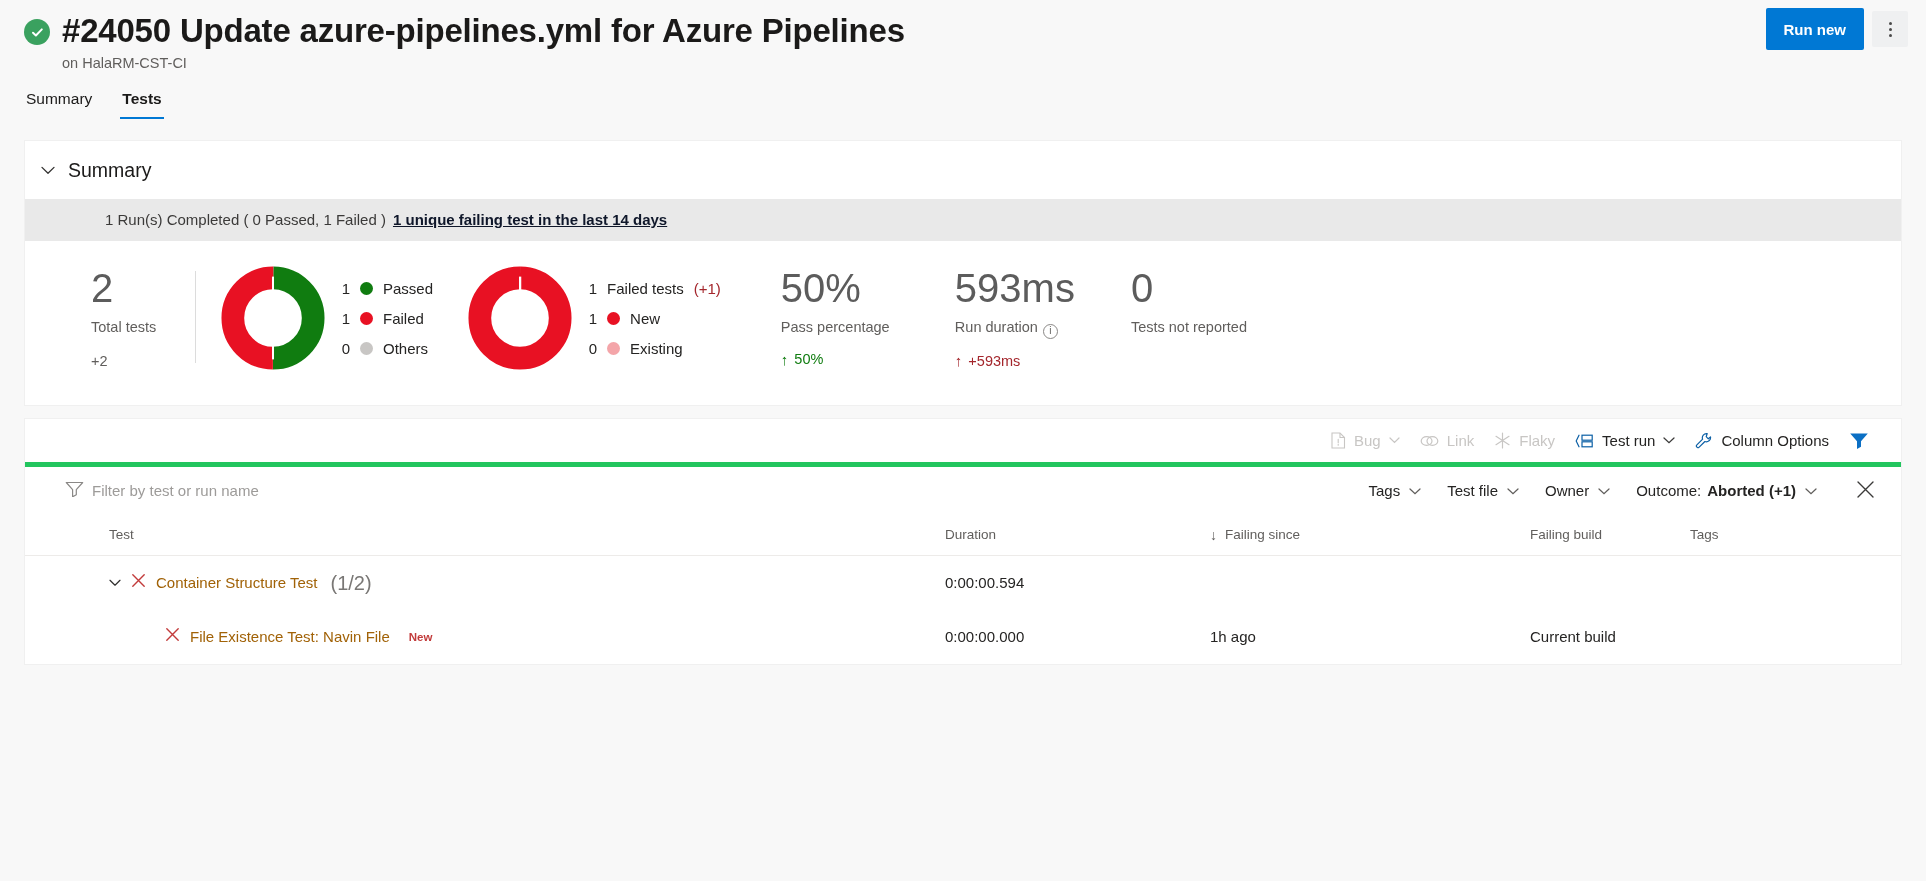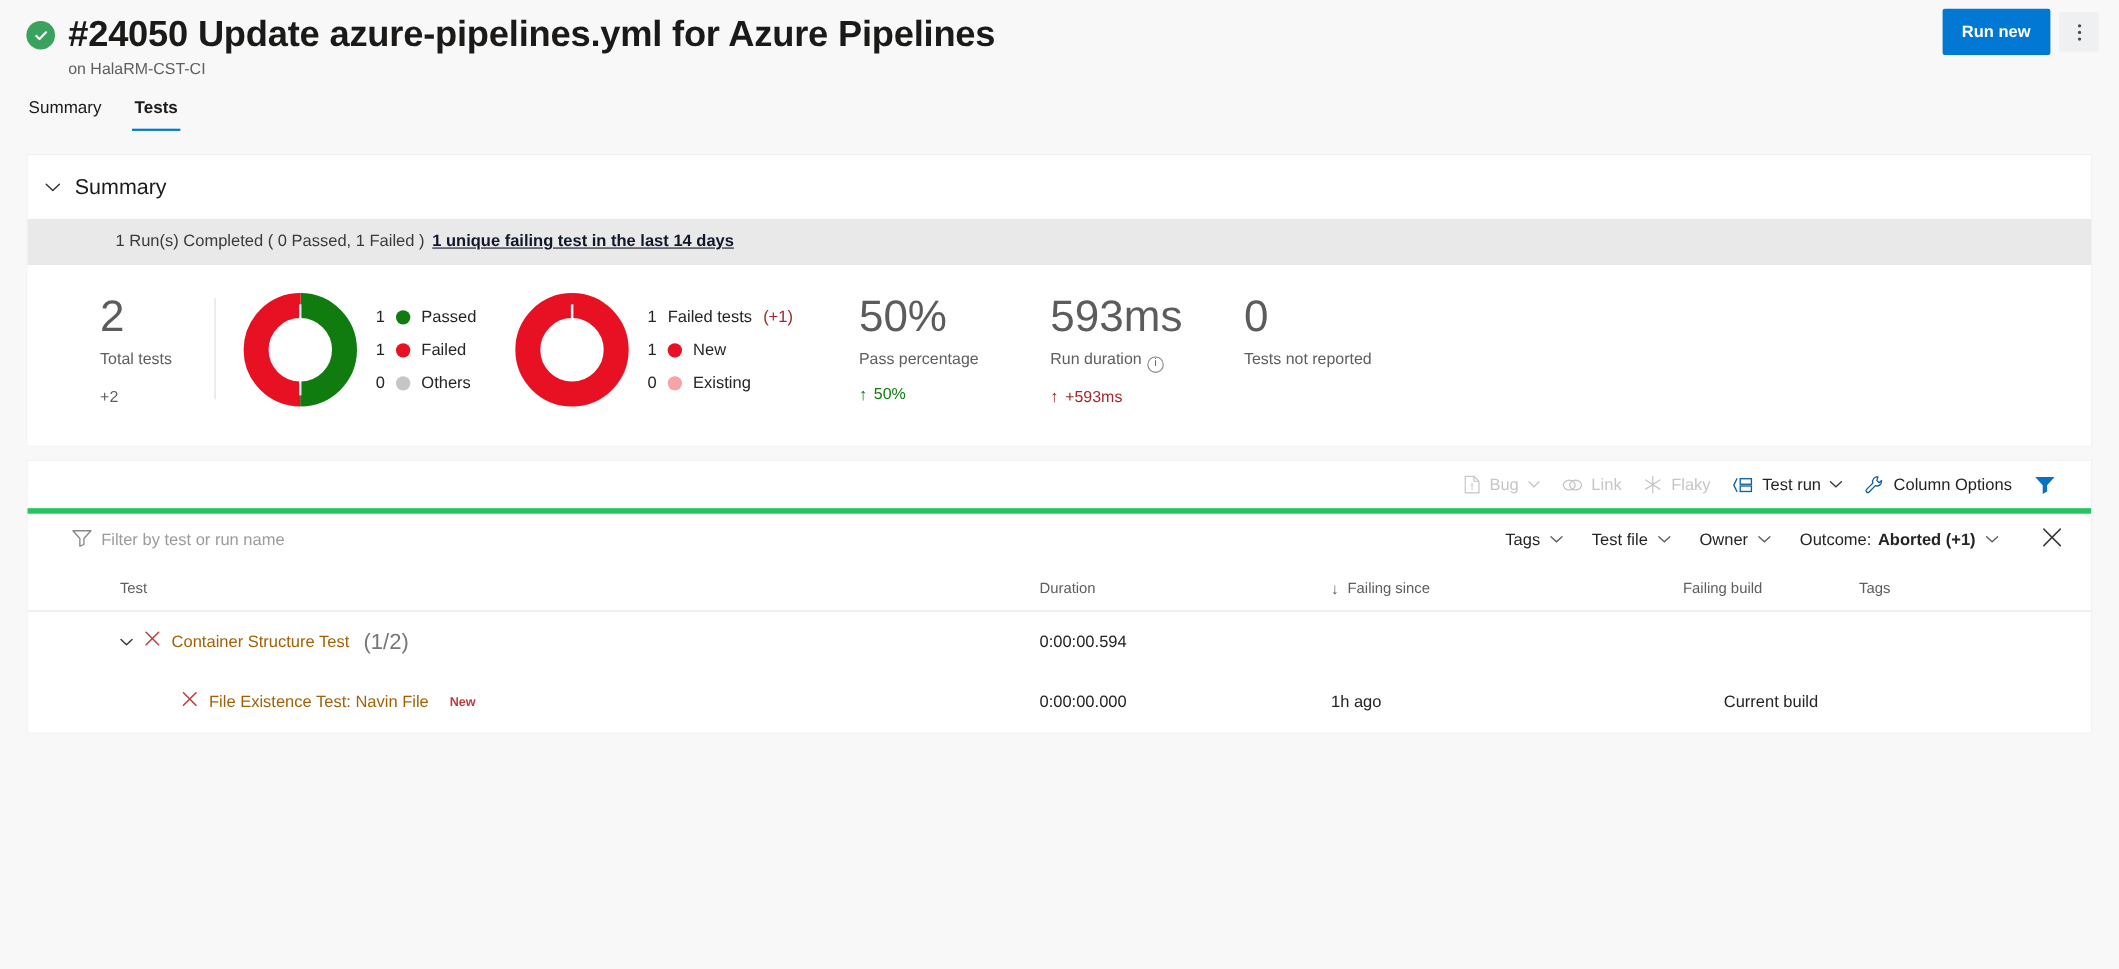--- a/index.html
+++ b/index.html
@@ -358,21 +358,21 @@
   table.results td {
     font-size: 15px;
     color: #252423;
     padding: 17px 0 17px 0;
     line-height: 20px;
     vertical-align: middle;
   }
   .col-test  { width: 920px; padding-left: 84px !important; }
   .col-dur   { width: 265px; }
   .col-since { width: 320px; }
-  .col-build { width: 160px; text-align: center; }
+  .col-build { width: 160px; }
   .col-tags  { width: auto; }
 
   .th-sort { display: inline-block; margin-right: 8px; color: #605e5c; font-size: 14px; }
   .th-since-wrap { display: flex; align-items: center; }
 
   .test-cell { display: flex; align-items: center; gap: 10px; }
   .row-chev { color: #323130; font-size: 12px; width: 12px; display:inline-block; line-height: 0;}
   .row-chev.spacer { visibility: hidden; }
   .xmark { flex: 0 0 auto; }
   .test-name { color: #a16207; }

